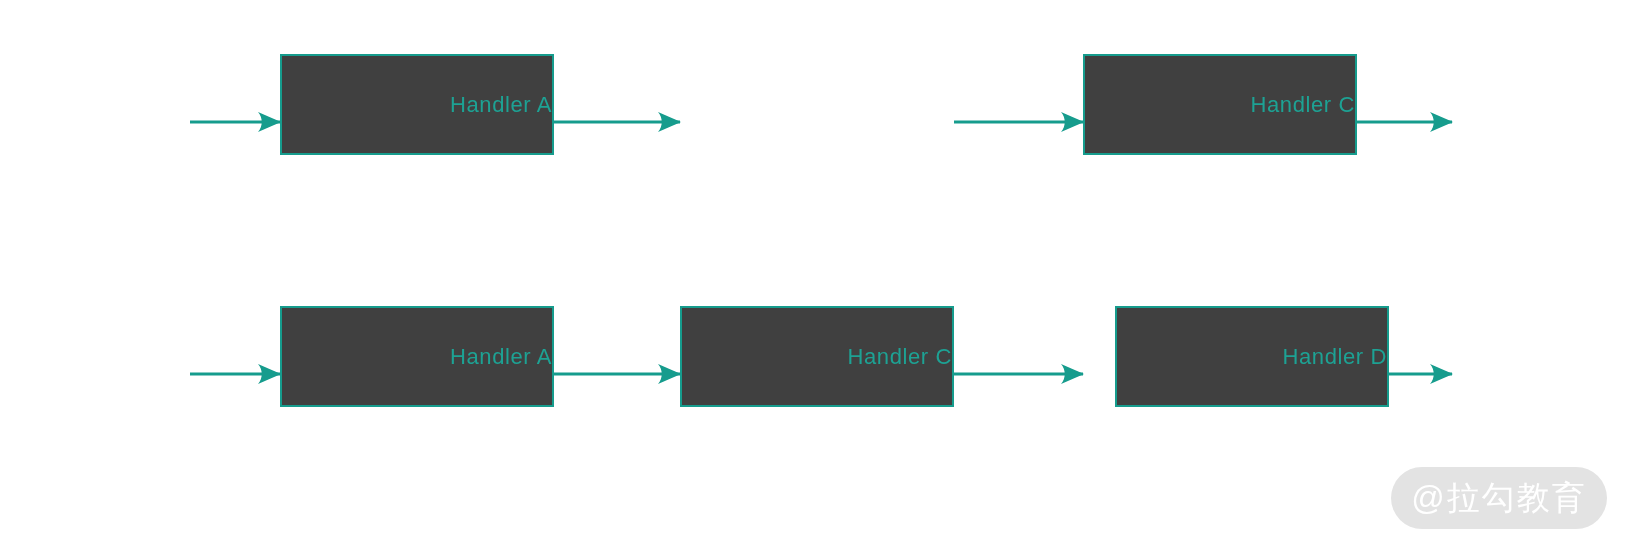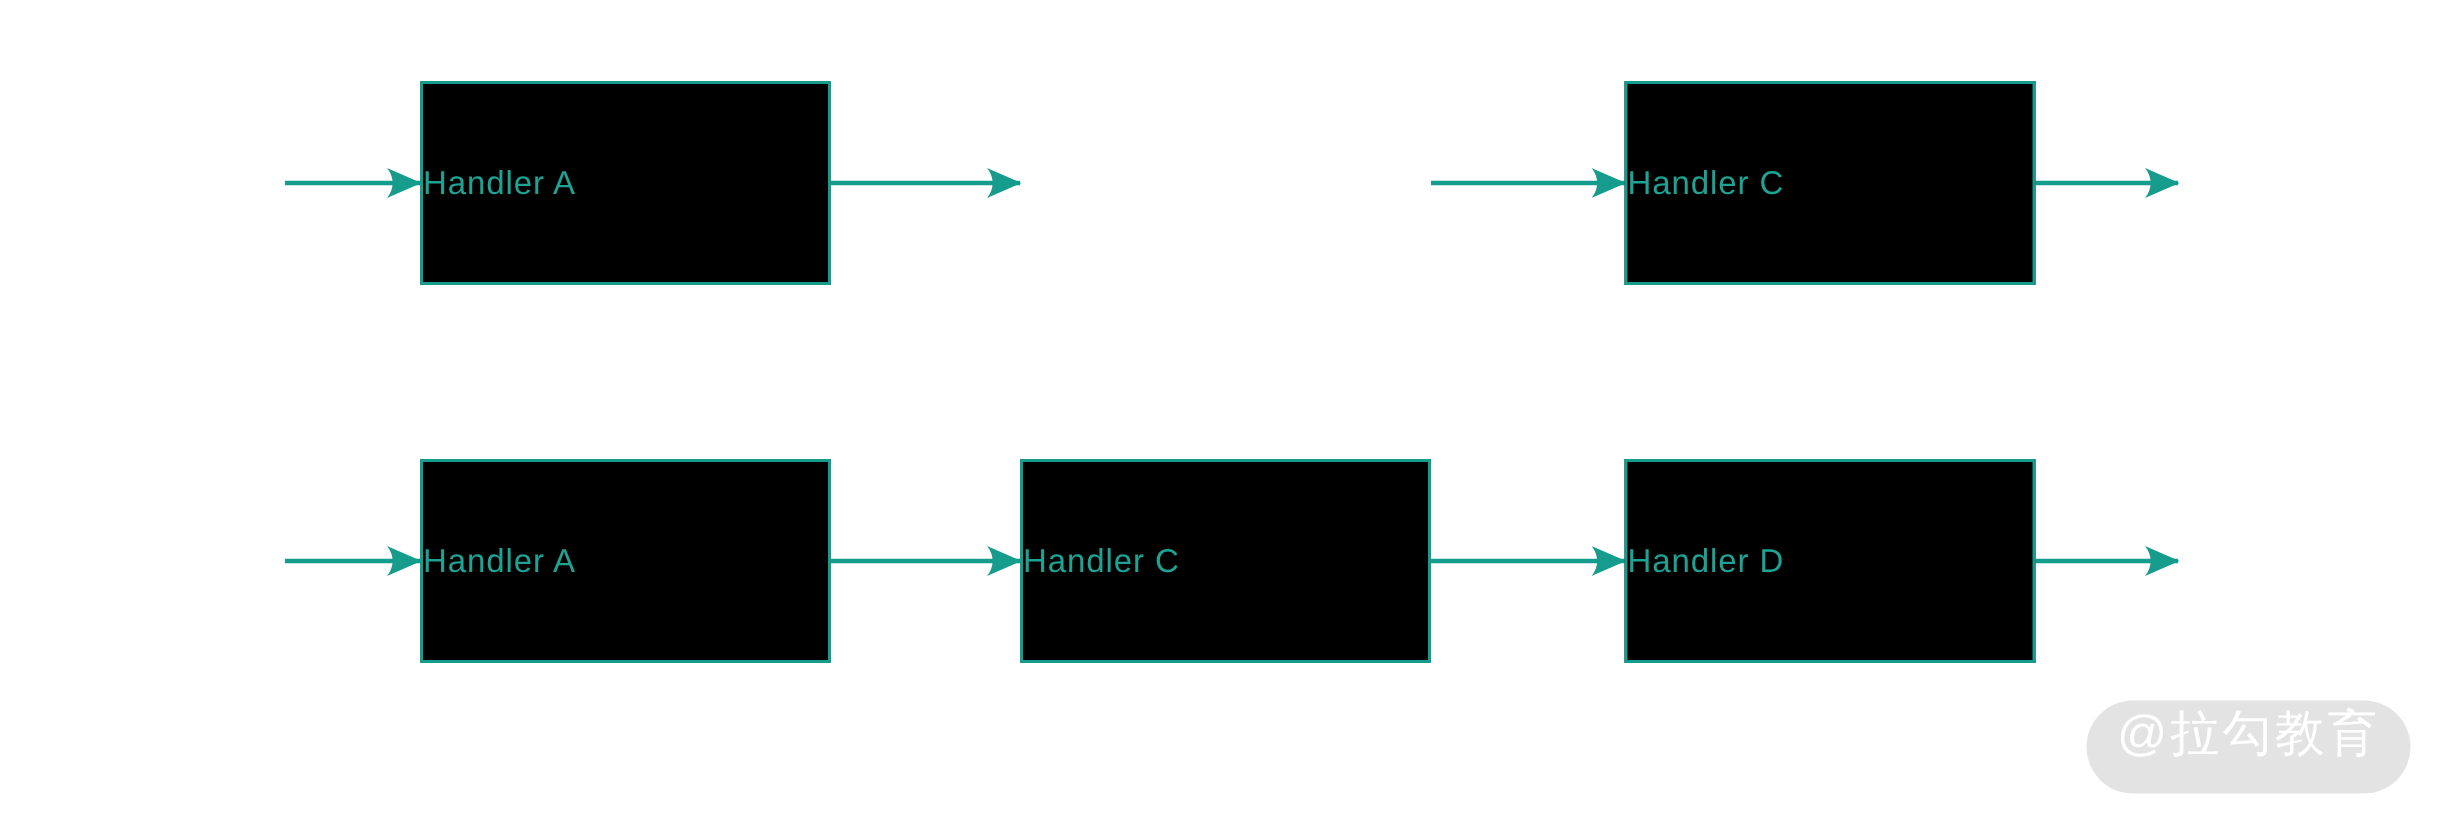--- a/index.html
+++ b/index.html
@@ -16,38 +16,38 @@
     font-family:"Liberation Sans", sans-serif;
     position:relative;
     overflow:hidden;
   }
   .canvas{position:absolute;inset:0;}
   .arrows{position:absolute;left:0;top:0;width:1642px;height:553px;}
   .arrows line{stroke:var(--accent);stroke-width:3;}
   .arrowhead-shape{fill:var(--accent);}
   .box{
     position:absolute;
-    width:274px;height:136px;
+    width:274px;height:101px;
     border:2px solid var(--accent);
-    background:#000000;
-    display:flex;align-items:center;justify-content:flex-start;
+    background:#404040;
+    display:flex;align-items:center;justify-content:flex-end;
   }
   .box-label{
     color:var(--label-text);
     font-size:22px;
     letter-spacing:0.6px;
     white-space:nowrap;
   }
   .watermark{
     position:absolute;
     left:1391px;top:467px;
     width:216px;height:62px;
     border-radius:31px;
     background:var(--watermark-bg);
-    display:flex;justify-content:center;
+    display:flex;align-items:center;justify-content:center;
   }
   .watermark-label{
     color:var(--watermark-text);
     font-size:33px;
     letter-spacing:2px;
     white-space:nowrap;
   }
 </style>
 </head>
 <body>
@@ -78,21 +78,21 @@
   <div class="box" style="left:1083px;top:54px">
     <span class="box-label">Handler C</span>
   </div>
 
   <div class="box" style="left:280px;top:306px">
     <span class="box-label">Handler A</span>
   </div>
   <div class="box" style="left:680px;top:306px">
     <span class="box-label">Handler C</span>
   </div>
-  <div class="box" style="left:1083px;top:306px">
+  <div class="box" style="left:1115px;top:306px">
     <span class="box-label">Handler D</span>
   </div>
 
   <div class="watermark">
     <span class="watermark-label">@拉勾教育</span>
   </div>
 
 </div>
 
 </body></html>

